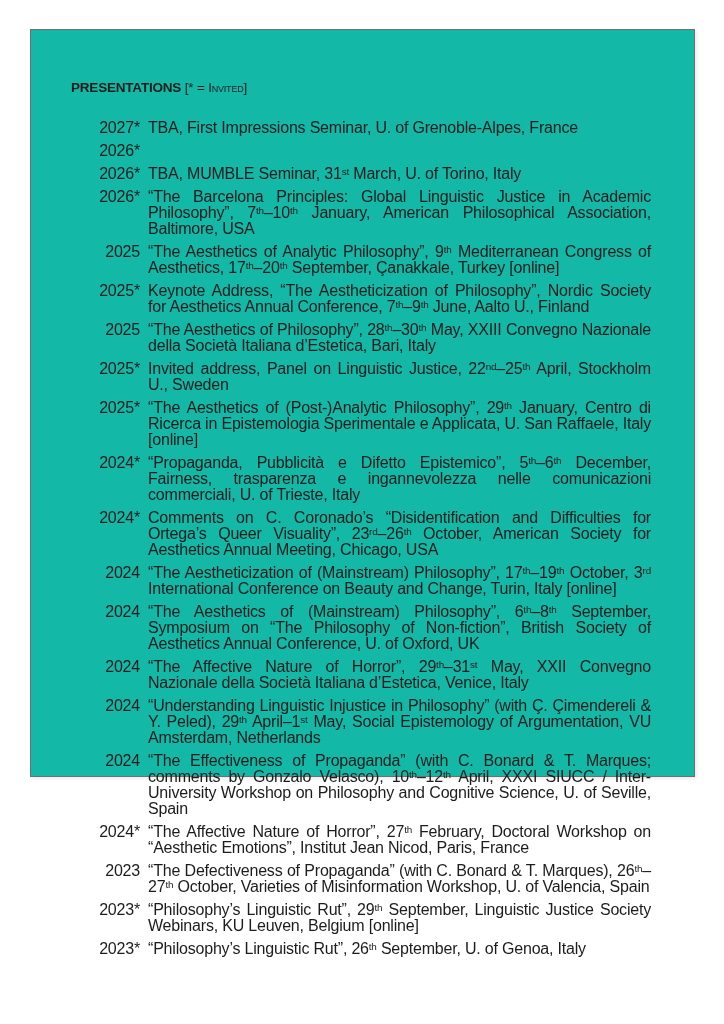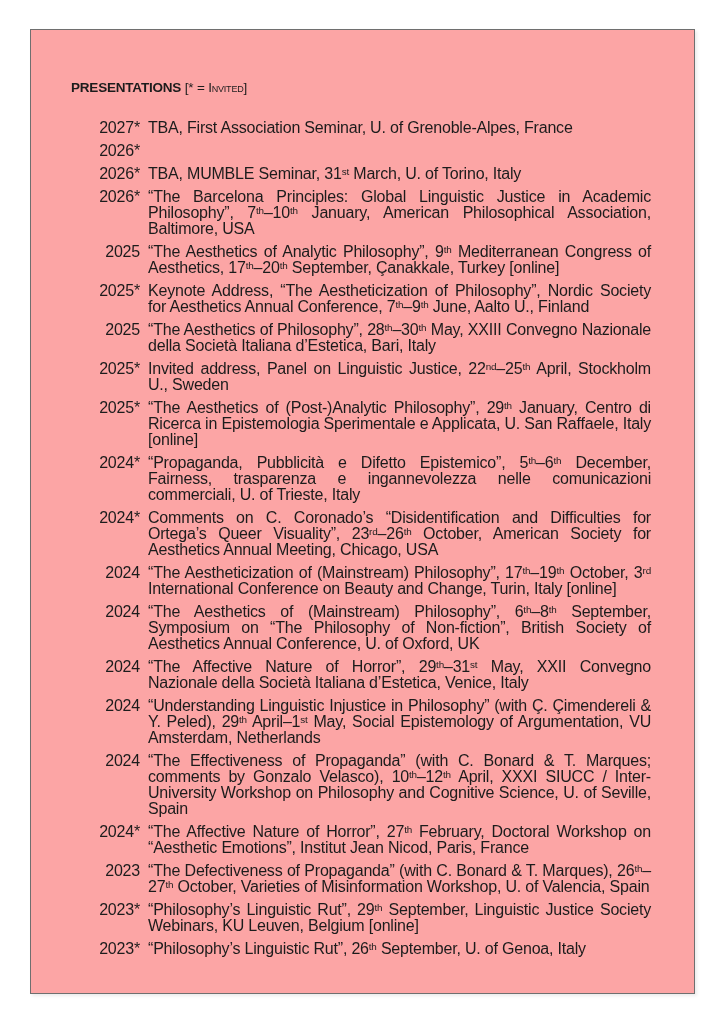--- a/index.html
+++ b/index.html
@@ -10,23 +10,23 @@
     height: 1024px;
     overflow: hidden;
     font-family: "Liberation Sans", sans-serif;
     color: #1c1c1c;
   }
   .sheet {
     position: absolute;
     left: 30px;
     top: 29px;
     width: 665px;
-    height: 965px;
+    height: 748px;
     box-sizing: border-box;
-    background: #fca5a5;
+    background: #14b8a6;
     border: 1.5px solid #6f6f6f;
     box-shadow: 2px 2px 3px rgba(0,0,0,0.08);
   }
   .content {
     padding: 50px 43px 0 40px;
   }
   .section-heading {
     font-size: 13.5px;
     line-height: 15px;
     margin: 0 0 25px 0;
@@ -86,21 +86,21 @@
 <body>
 
 <div class="sheet">
   <div class="content">
 
     <h1 class="section-heading"><span class="heading-main">PRESENTATIONS</span> <span class="heading-note"><span>[* = </span><span class="smallcaps">Invited</span><span>]</span></span></h1>
 
     <div class="entries">
       <div class="entry">
         <span class="entry-year">2027*</span>
-        <span class="entry-text">TBA, First Association Seminar, U. of Grenoble-Alpes, France</span>
+        <span class="entry-text">TBA, First Impressions Seminar, U. of Grenoble-Alpes, France</span>
       </div>
 
       <div class="entry">
         <span class="entry-year">2026*</span>
       </div>
 
       <div class="entry">
         <span class="entry-year">2026*</span>
         <span class="entry-text">TBA, MUMBLE Seminar, 31<sup>st</sup> March, U. of Torino, Italy</span>
       </div>

